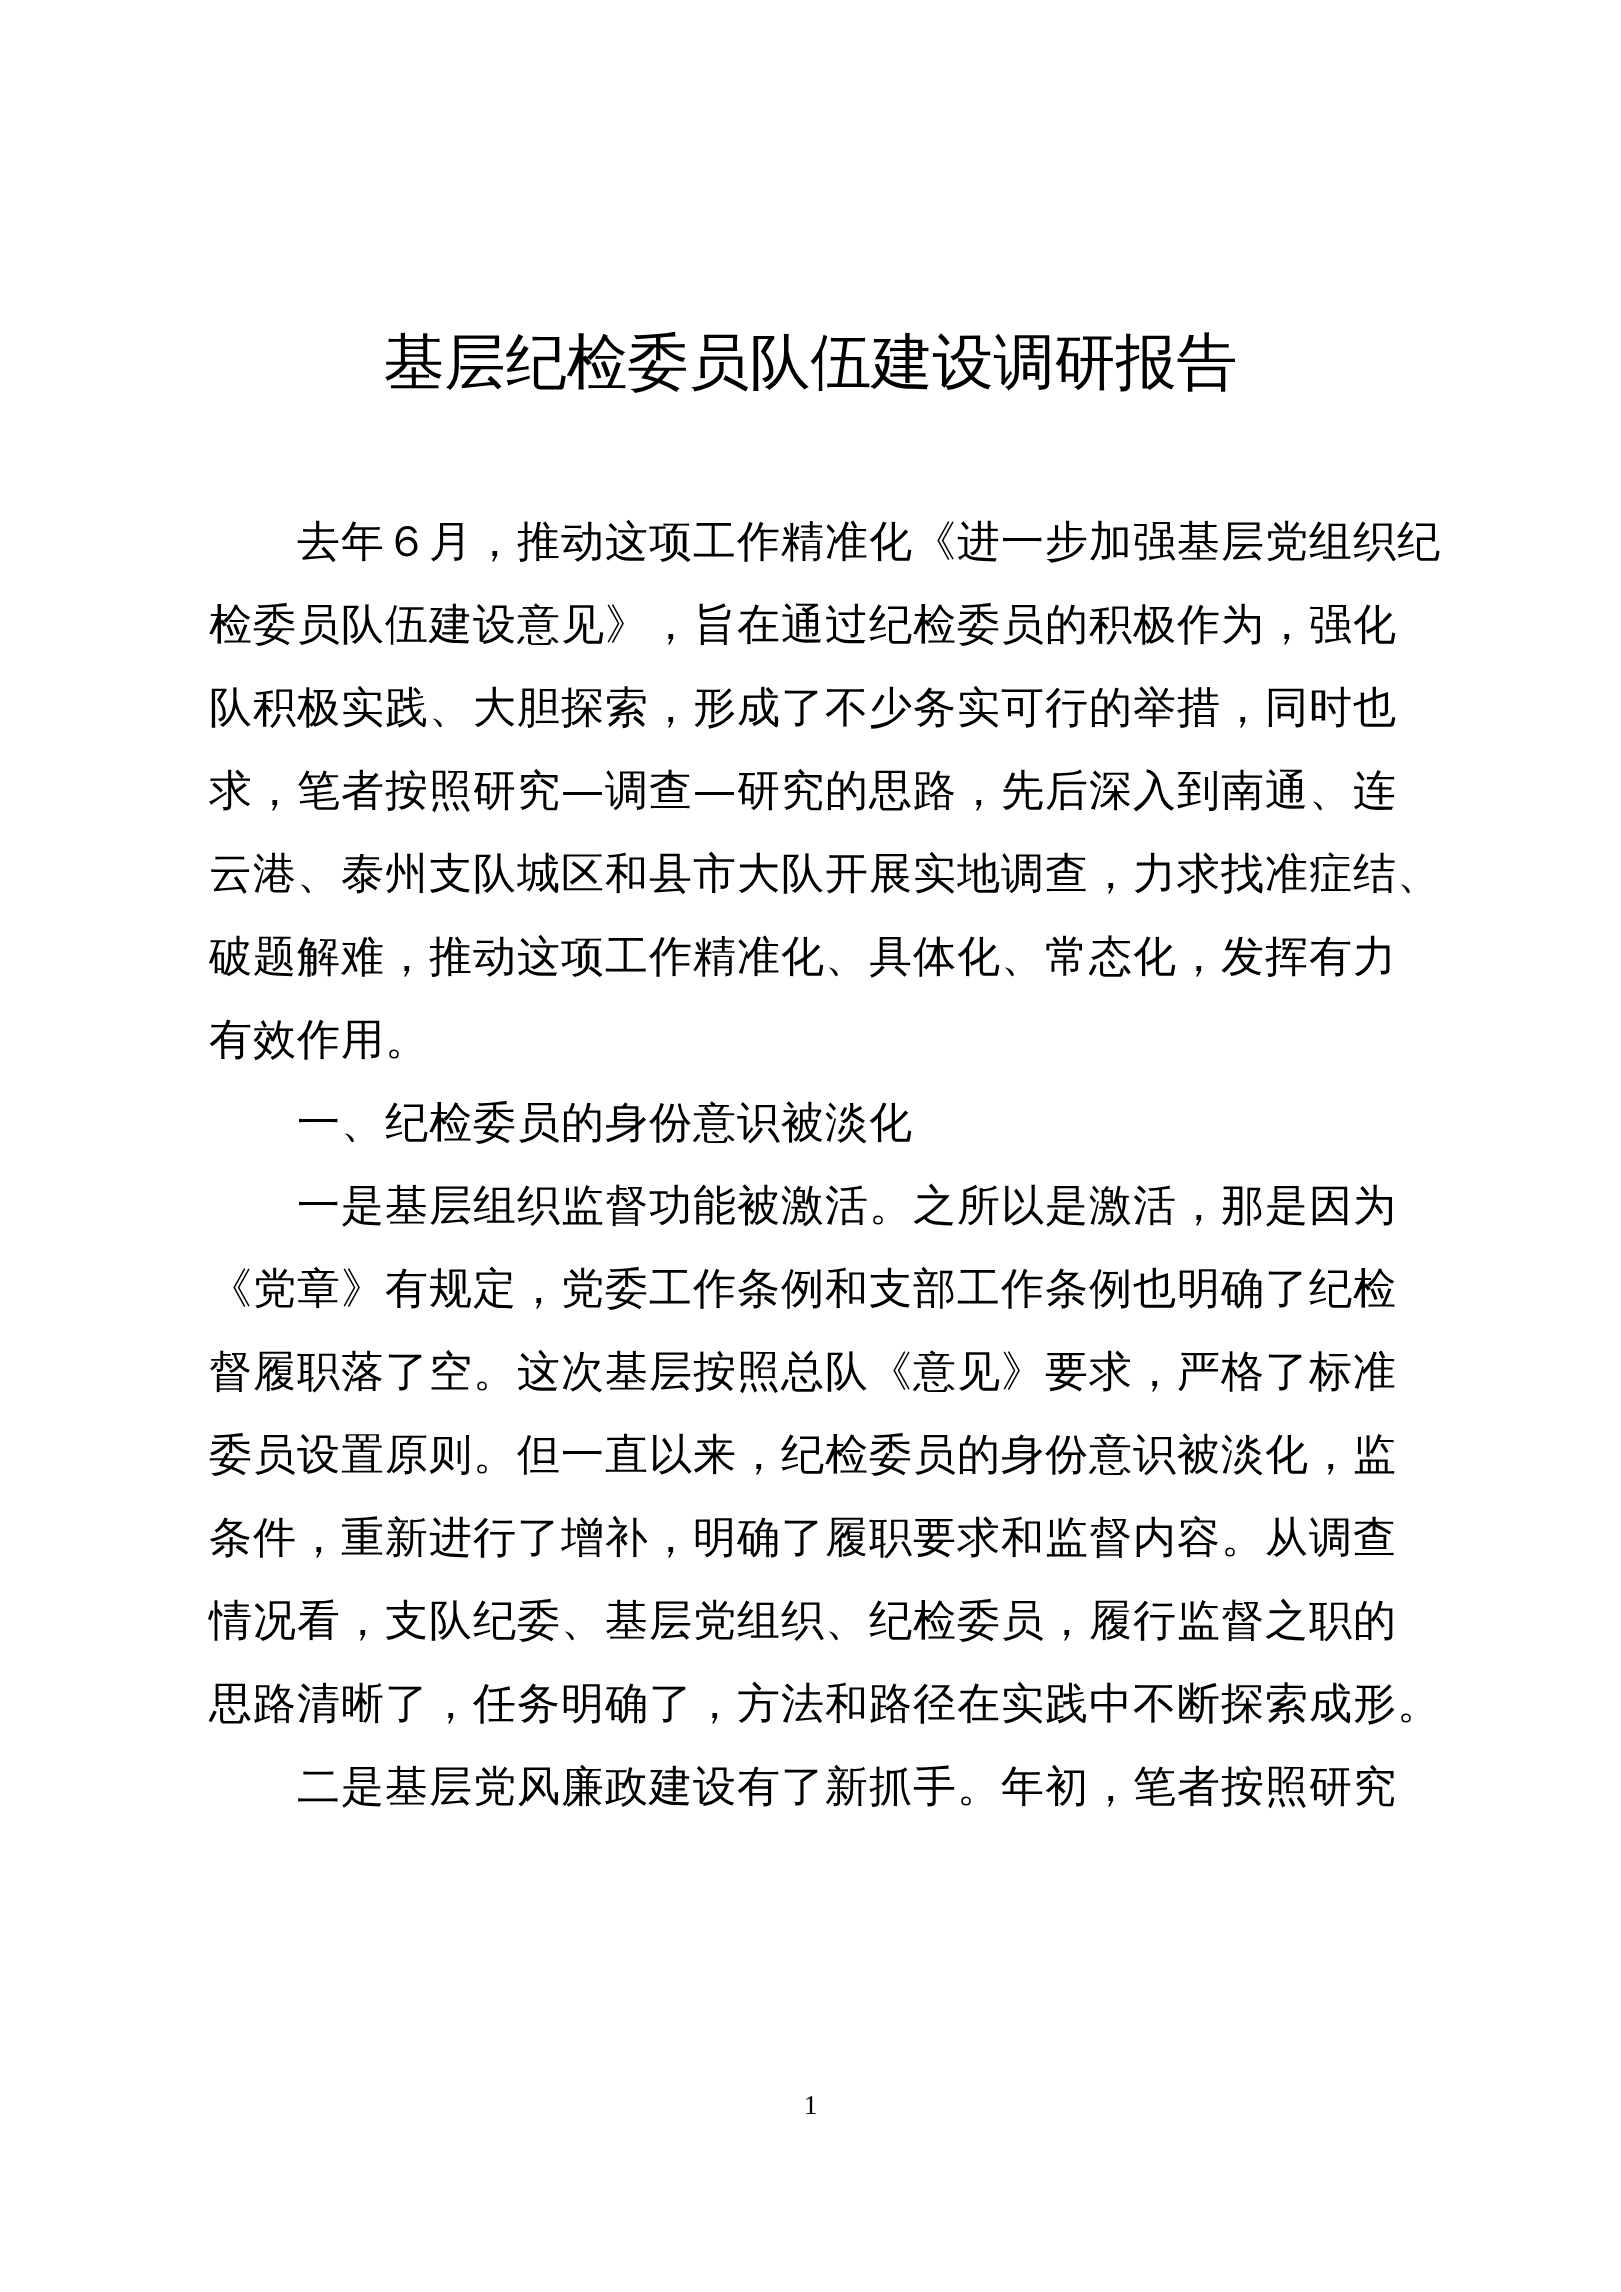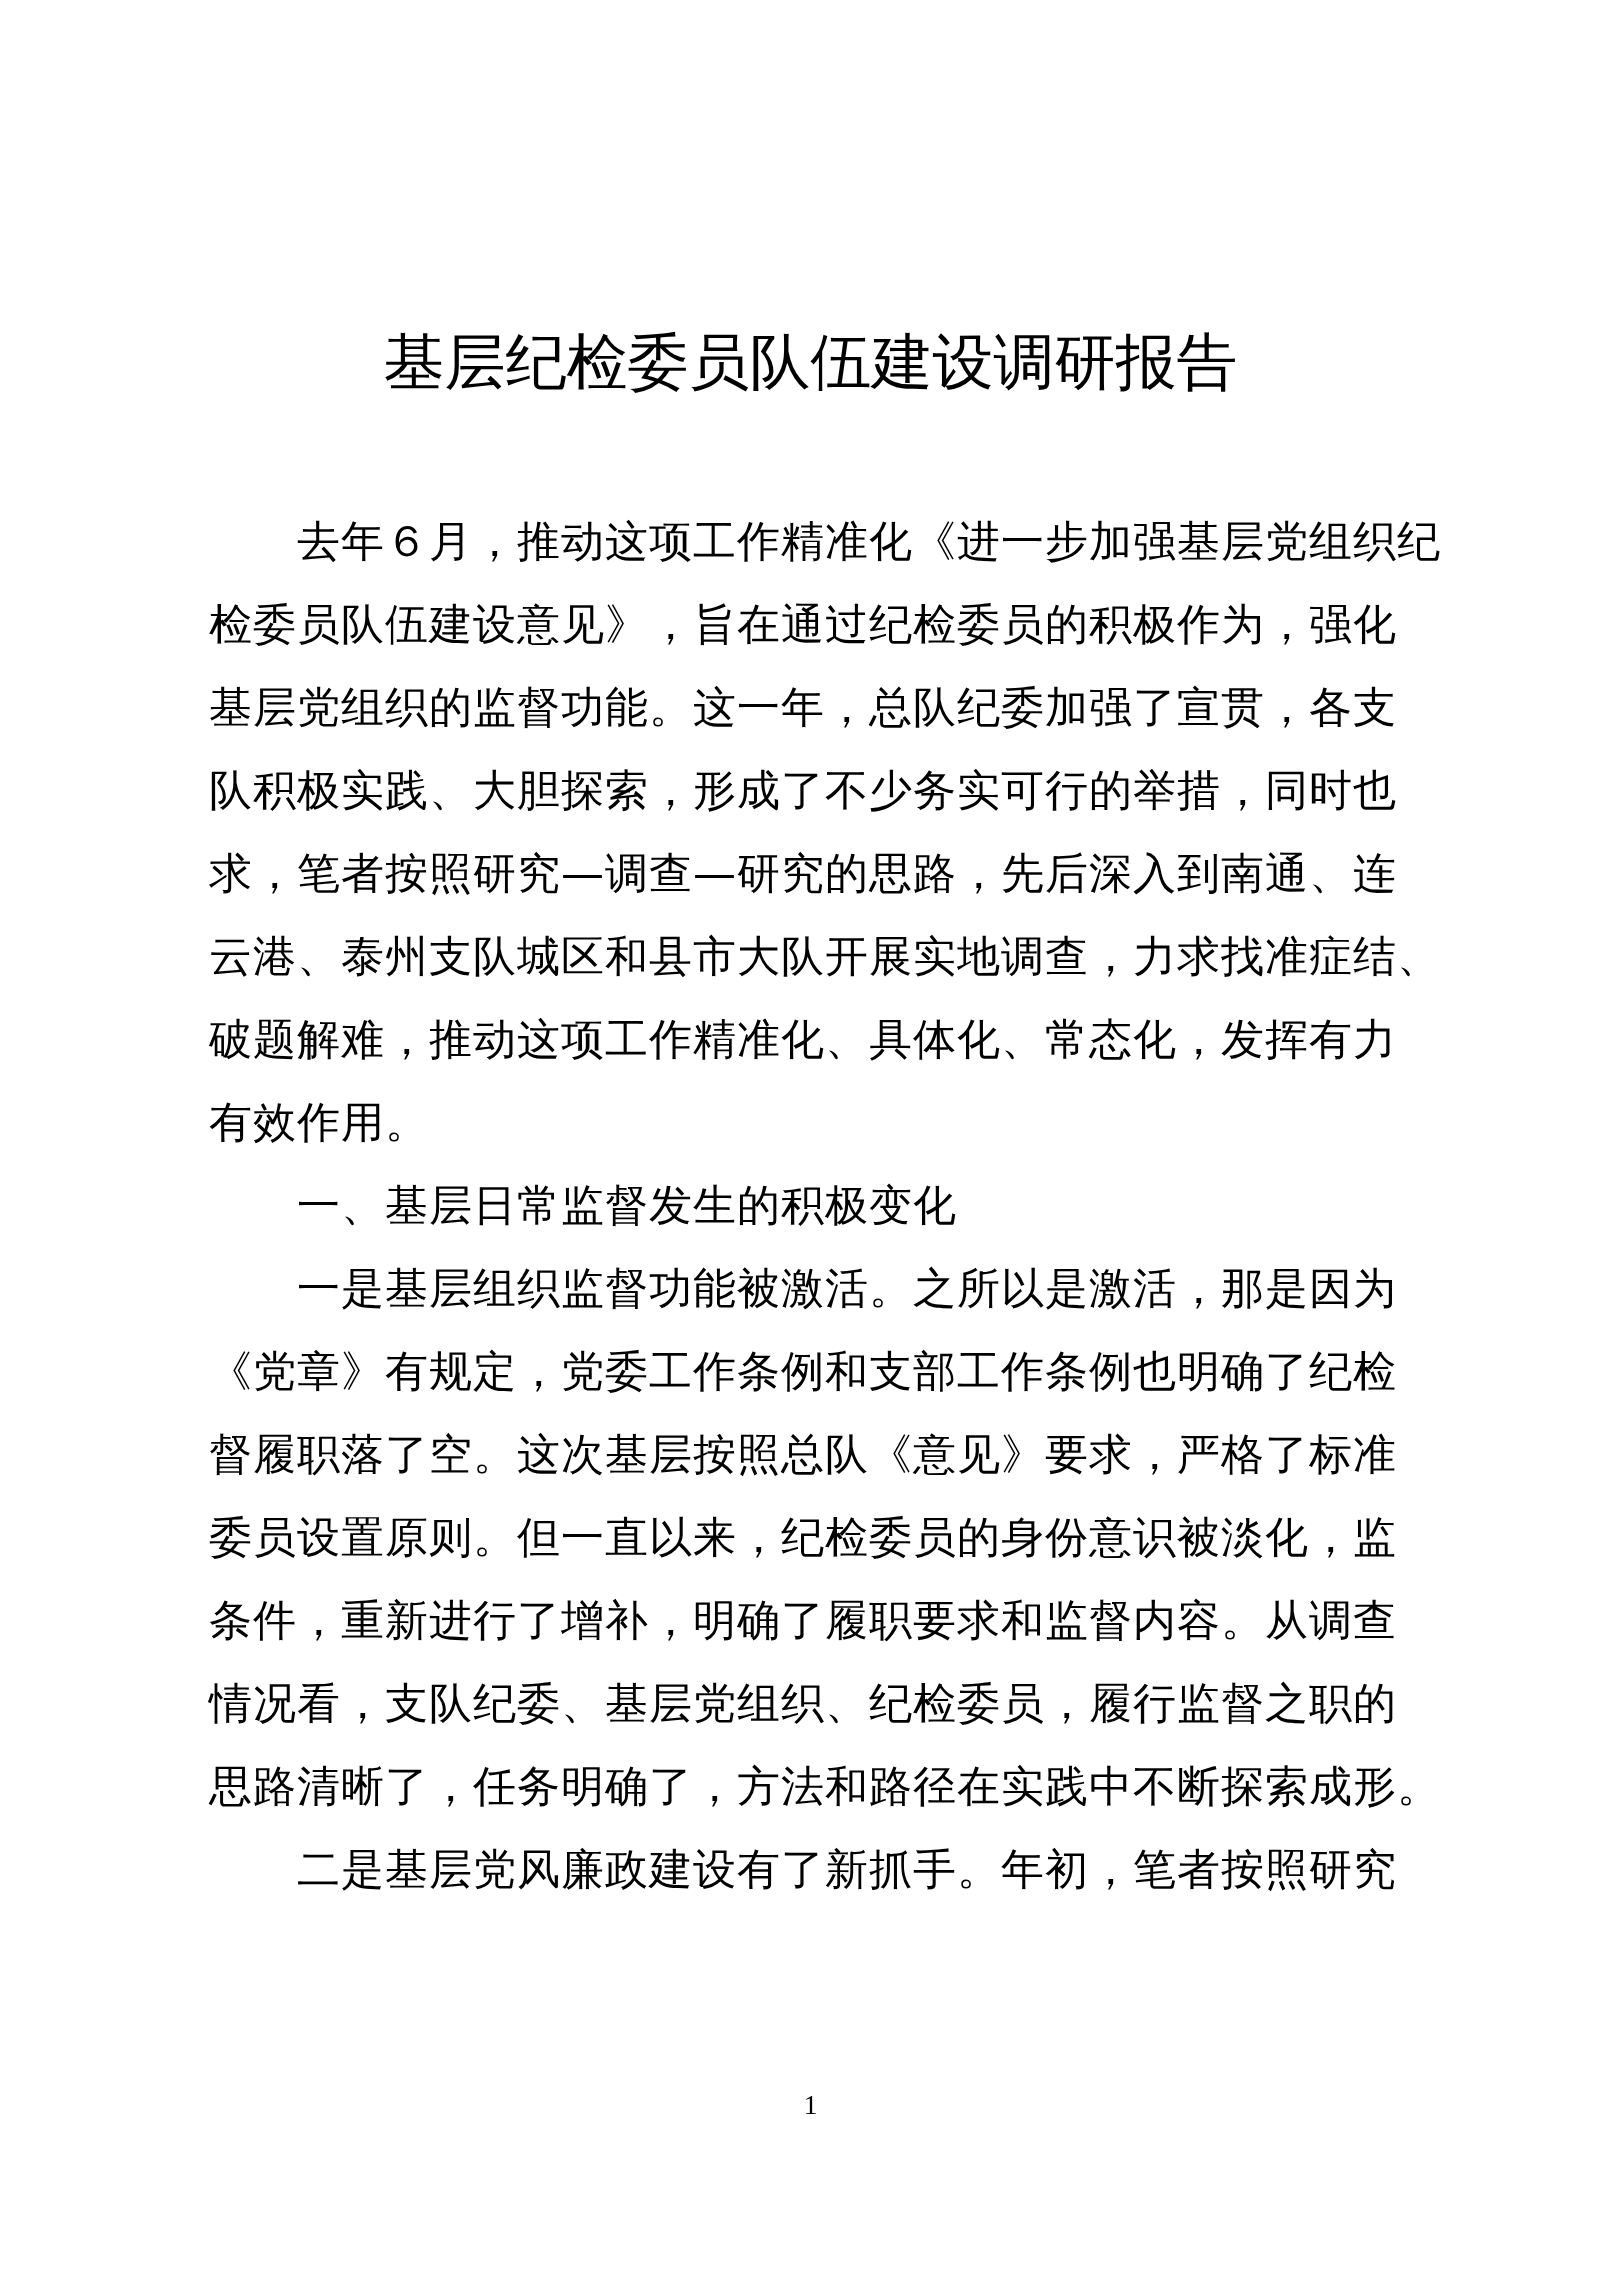--- a/index.html
+++ b/index.html
@@ -64,27 +64,26 @@
 </style>
 </head>
 <body>
 
 <div class="page">
   <div class="title">基层纪检委员队伍建设调研报告</div>
 
   <div class="body">
     <span class="line indent">去年６月，推动这项工作精准化《进一步加强基层党组织纪</span>
     <span class="line">检委员队伍建设意见》，旨在通过纪检委员的积极作为，强化</span>
-    <span class="line">基层党组织的监督功能。这一年，总队纪委加强了宣贯，各支</span>
     <span class="line">队积极实践、大胆探索，形成了不少务实可行的举措，同时也</span>
     <span class="line">求，笔者按照研究—调查—研究的思路，先后深入到南通、连</span>
     <span class="line">云港、泰州支队城区和县市大队开展实地调查，力求找准症结、</span>
     <span class="line">破题解难，推动这项工作精准化、具体化、常态化，发挥有力</span>
     <span class="line">有效作用。</span>
-    <span class="line indent">一、基层日常监督发生的积极变化</span>
+    <span class="line indent">一、纪检委员的身份意识被淡化</span>
     <span class="line indent">一是基层组织监督功能被激活。之所以是激活，那是因为</span>
     <span class="line">《党章》有规定，党委工作条例和支部工作条例也明确了纪检</span>
     <span class="line">督履职落了空。这次基层按照总队《意见》要求，严格了标准</span>
     <span class="line">委员设置原则。但一直以来，纪检委员的身份意识被淡化，监</span>
     <span class="line">条件，重新进行了增补，明确了履职要求和监督内容。从调查</span>
     <span class="line">情况看，支队纪委、基层党组织、纪检委员，履行监督之职的</span>
     <span class="line">思路清晰了，任务明确了，方法和路径在实践中不断探索成形。</span>
     <span class="line indent">二是基层党风廉政建设有了新抓手。年初，笔者按照研究</span>
   </div>
 

